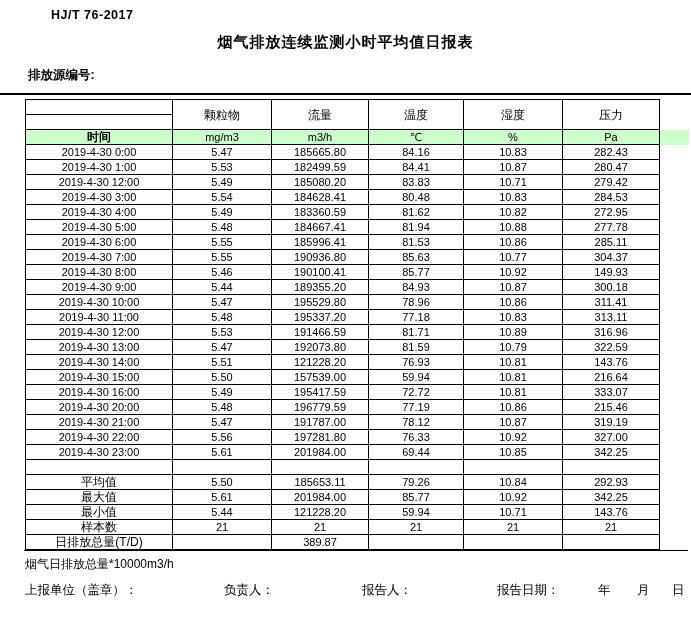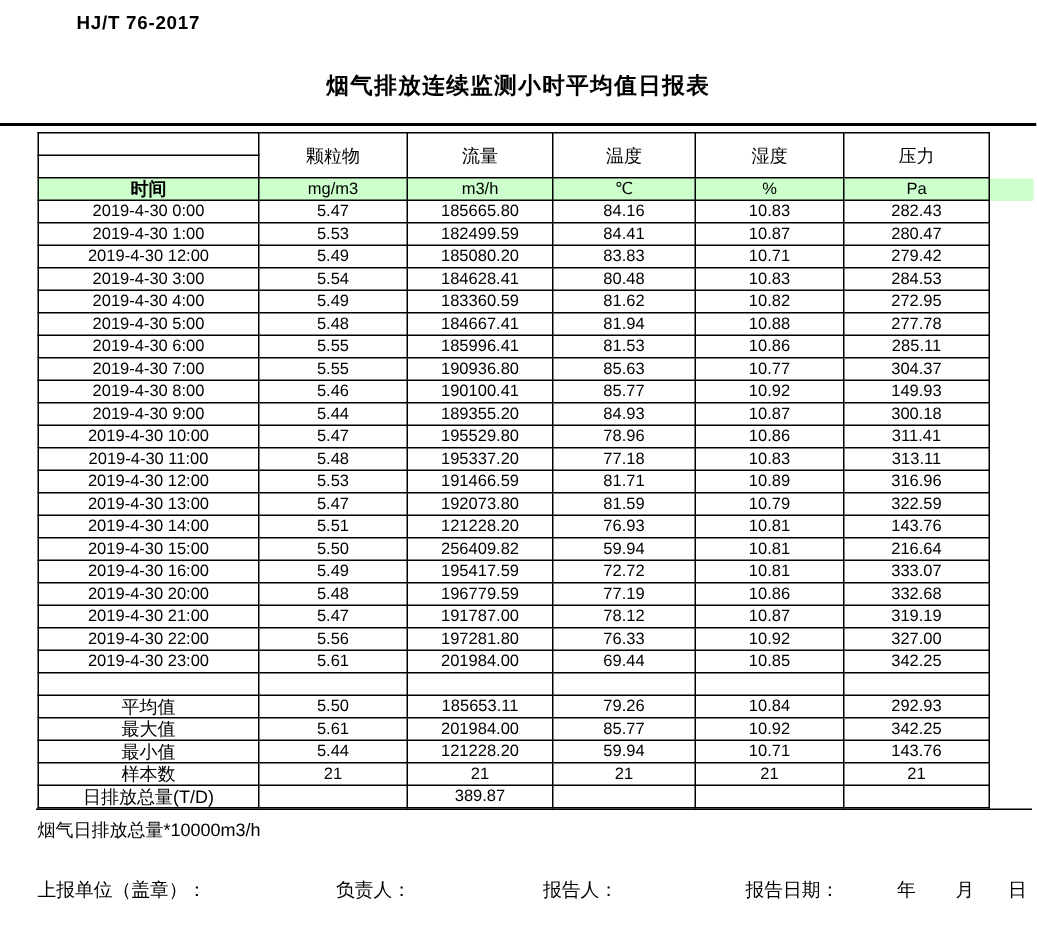--- a/index.html
+++ b/index.html
@@ -2,21 +2,21 @@
 <html><head>
 <meta charset="utf-8">
 <style>
   html,body{margin:0;padding:0;}
   body{
     width:691px;height:632px;background:#ffffff;color:#000;
     font-family:"Liberation Sans","DejaVu Sans",sans-serif;
     font-size:12px;position:relative;overflow:hidden;
   }
   .standard{margin:8px 0 0 30px;font-weight:bold;font-size:12.5px;letter-spacing:.5px;padding-left:21px;}
-  .title{margin-top:26px;text-align:center;font-weight:bold;font-size:15px;letter-spacing:1px;}
+  .title{margin-top:11px;text-align:center;font-weight:bold;font-size:15px;letter-spacing:1px;}
   .meta{margin-top:15px;margin-left:28px;width:632px;}
   .meta-row{display:flex;justify-content:space-between;line-height:17px;}
   .meta-label{font-weight:bold;font-size:12.5px;}
   .meta-date{font-size:12px;}
   .toprule{margin-top:9px;border-top:2px solid #000;width:691px;height:0;}
   .tablewrap{position:relative;margin:4px 12px 0 25px;}
   table{border-collapse:collapse;table-layout:fixed;}
   col.c0{width:147px;} col.c1{width:99px;} col.c2{width:97px;}
   col.c3{width:95px;} col.c4{width:99px;} col.c5{width:97px;}
   td,th{border:1px solid #000;padding:0;margin:0;text-align:center;vertical-align:middle;
@@ -25,33 +25,36 @@
   th.colname{font-size:12px;font-weight:normal;}
   tr.greenrow td{background:#CCFFCC;}
   td.timehead{font-size:12px;font-weight:bold;}
   td.unit{font-size:11px;}
   td.timecell{font-size:11px;}
   tr.spacer td{height:14px;}
   td.sumlabel{font-size:12px;}
   .greenstrip{position:absolute;left:0;top:31px;width:664px;height:15px;background:#CCFFCC;z-index:-1;}
   .bottomrule{width:664px;border-top:1px solid #000;height:0;margin-left:-1px;}
   .note{margin:5px 0 0 25px;font-size:12px;}
-  .signrow{position:relative;height:24px;margin-top:17px;font-size:12.5px;}
+  .signrow{position:relative;height:24px;margin-top:3px;font-size:12.5px;}
   .signrow span{position:absolute;top:6px;}
   .s-unit{left:25px;} .s-resp{left:224px;} .s-reporter{left:362px;}
   .s-date{left:497px;} .s-year{left:598px;} .s-month{left:637px;} .s-day{left:672px;}
 </style>
 </head>
 <body>
 
 <div class="standard">HJ/T 76-2017</div>
 
 <div class="title">烟气排放连续监测小时平均值日报表</div>
 
 <div class="meta">
+  <div class="meta-row">
+    <span class="meta-label">排放源编号:</span>
+  </div>
 </div>
 
 <div class="toprule"></div>
 
 <div class="tablewrap">
   <div class="greenstrip"></div>
   <table>
     <colgroup>
       <col class="c0">
         <col class="c1">
@@ -198,40 +201,40 @@
           <td class="timecell">2019-4-30 14:00</td>
           <td>5.51</td>
           <td>121228.20</td>
           <td>76.93</td>
           <td>10.81</td>
           <td>143.76</td>
         </tr>
         <tr>
           <td class="timecell">2019-4-30 15:00</td>
           <td>5.50</td>
-          <td>256409.82</td>
+          <td>157539.00</td>
           <td>59.94</td>
           <td>10.81</td>
           <td>216.64</td>
         </tr>
         <tr>
           <td class="timecell">2019-4-30 16:00</td>
           <td>5.49</td>
           <td>195417.59</td>
           <td>72.72</td>
           <td>10.81</td>
           <td>333.07</td>
         </tr>
         <tr>
           <td class="timecell">2019-4-30 20:00</td>
           <td>5.48</td>
           <td>196779.59</td>
           <td>77.19</td>
           <td>10.86</td>
-          <td>332.68</td>
+          <td>215.46</td>
         </tr>
         <tr>
           <td class="timecell">2019-4-30 21:00</td>
           <td>5.47</td>
           <td>191787.00</td>
           <td>78.12</td>
           <td>10.87</td>
           <td>319.19</td>
         </tr>
         <tr>

